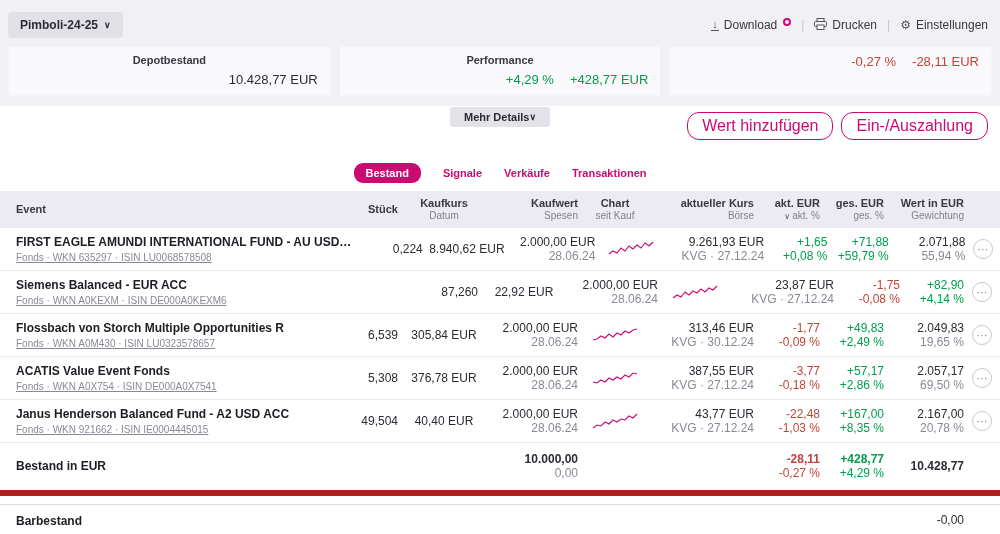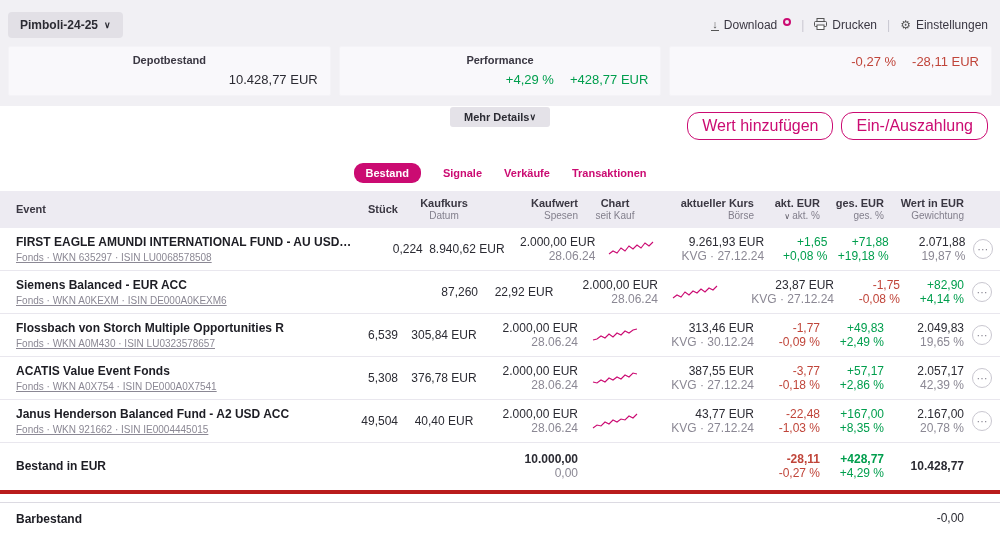--- a/index.html
+++ b/index.html
@@ -69,21 +69,21 @@
   .fund-name { font-size:12px; font-weight:bold; color:#1d1d24; white-space:nowrap; overflow:hidden; text-overflow:ellipsis; cursor:pointer; }
   .fund-sub { font-size:10px; color:#8b8894; margin-top:3px;text-decoration:underline; }
   .main { font-size:12px; line-height:15px; color:#2b2b33; }
   .sub { font-size:12px; line-height:13px; color:#8b8894; }
   .main.pos, .sub.pos { color:var(--pos); }
   .main.neg, .sub.neg { color:var(--neg); }
   .spark { color:var(--accent); }
   .menu-btn { width:20px; height:20px; border:1px solid #c9c7d0; border-radius:50%; background:#fff; color:#8b8894;
               font-size:11px; line-height:1; cursor:pointer; display:flex; align-items:center; justify-content:center; font-family:inherit; }
 
-  .totals-row { padding:9px 0 10px; border-bottom:4px solid #b91c1c; }
+  .totals-row { padding:9px 0 10px; border-bottom:6px solid #b91c1c; }
   .totals-label { font-size:12px; font-weight:bold; color:#1d1d24; }
   .bold { font-weight:bold; }
 
   .cash-section { margin-top:8px; border-top:1px solid #dcdae2; }
   .cash-row { display:flex; align-items:center; padding:8px 0; border-bottom:1px solid #dcdae2; }
 </style>
 </head>
 <body style="--accent: #cb0b72; --pos: #009e4d; --neg: #c0453a;">
 
 <div class="band">
@@ -220,25 +220,25 @@
     <div class="col-kurs">
       <div class="main">9.261,93 EUR</div>
       <div class="sub">KVG · 27.12.24</div>
     </div>
     <div class="col-akt">
       <div class="main pos">+1,65</div>
       <div class="sub pos">+0,08 %</div>
     </div>
     <div class="col-ges">
       <div class="main pos">+71,88</div>
-      <div class="sub pos">+19,18 %</div>
+      <div class="sub pos">+59,79 %</div>
     </div>
     <div class="col-wert">
       <div class="main">2.071,88</div>
-      <div class="sub">19,87 %</div>
+      <div class="sub">55,94 %</div>
     </div>
     <div class="col-menu">
         <button class="menu-btn">
           <span>⋯</span>
         </button>
       </div>
   </div>
 
   <div class="trow">
     <div class="col-name">
@@ -349,21 +349,21 @@
     <div class="col-akt">
       <div class="main neg">-3,77</div>
       <div class="sub neg">-0,18 %</div>
     </div>
     <div class="col-ges">
       <div class="main pos">+57,17</div>
       <div class="sub pos">+2,86 %</div>
     </div>
     <div class="col-wert">
       <div class="main">2.057,17</div>
-      <div class="sub">42,39 %</div>
+      <div class="sub">69,50 %</div>
     </div>
     <div class="col-menu">
         <button class="menu-btn">
           <span>⋯</span>
         </button>
       </div>
   </div>
 
   <div class="trow">
     <div class="col-name">

